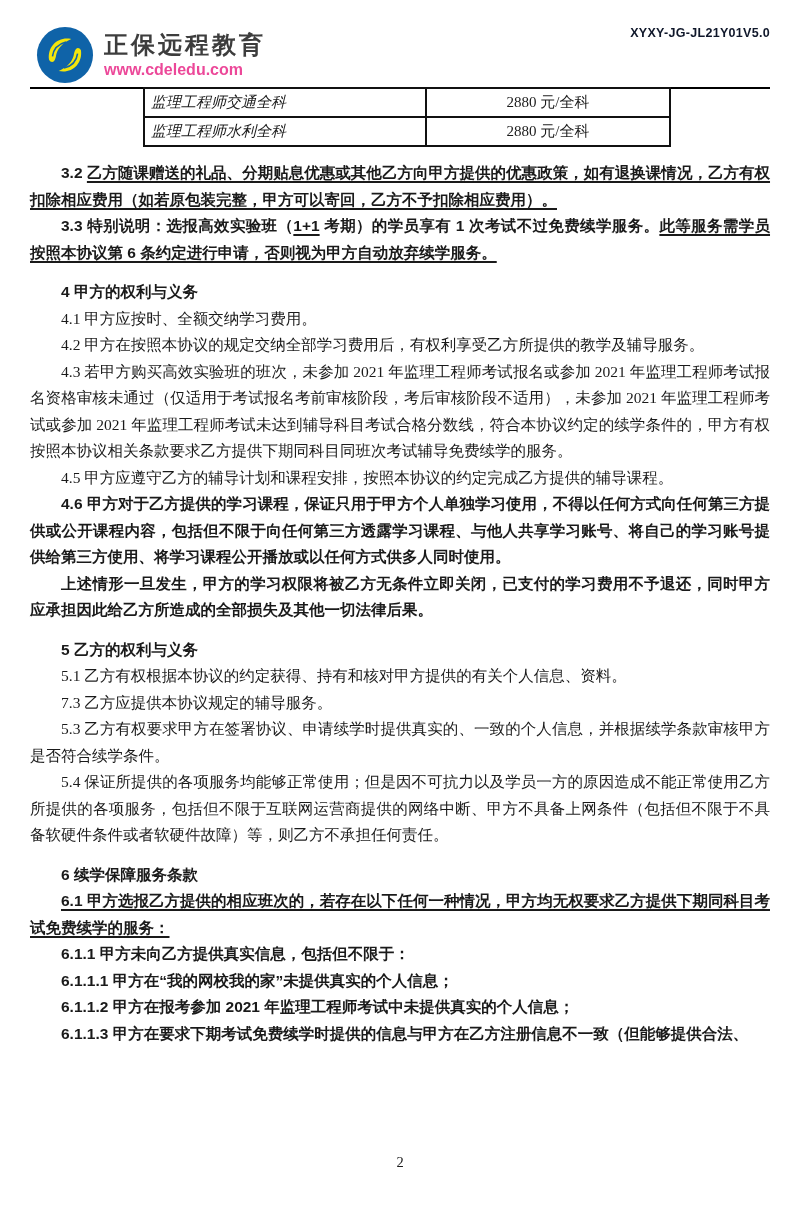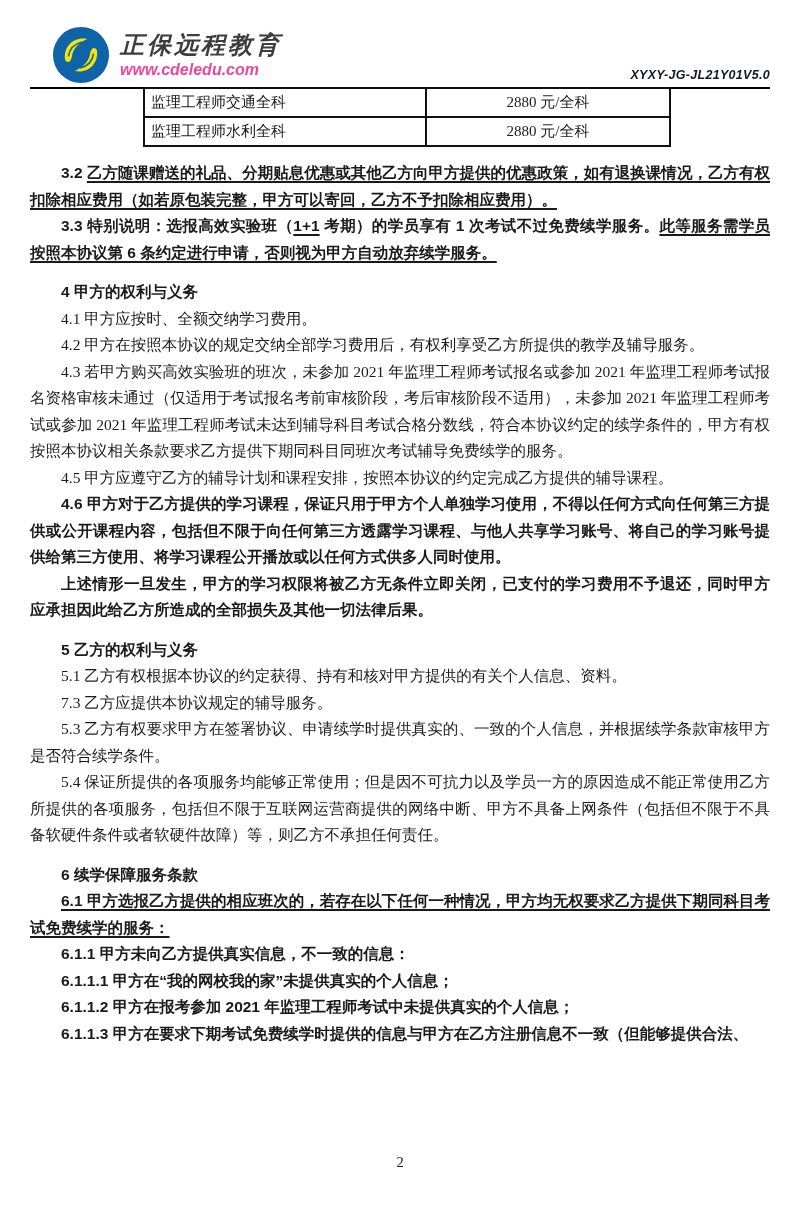--- a/index.html
+++ b/index.html
@@ -6,23 +6,22 @@
   .page{
     position:relative;
     width:800px;height:1211px;
     background:#ffffff;
     font-family:"Liberation Serif",serif;
     color:#1a1a1a;
     overflow:hidden;
   }
   
   .header{
-    display:flex;justify-content:space-between;align-items:flex-end;
-    padding:26px 30px 3px 52px;
-    font-style:italic;
+    display:flex;justify-content:space-between;align-items:flex-start;
+    padding:26px 30px 3px 36px;
   }
   .logo{display:flex;align-items:center;gap:10px;}
   .logo-badge{width:58px;height:58px;flex:0 0 auto;}
   .logo-text{display:flex;flex-direction:column;justify-content:center;}
   .brand-name{
     font-family:"Liberation Sans",sans-serif;
     font-weight:bold;font-size:24px;color:#3d3d3d;
     letter-spacing:3px;line-height:30px;
   }
   .brand-site{
@@ -41,21 +40,21 @@
     margin-left:143px;margin-top:-2px;
     width:528px;table-layout:fixed;
   }
   .price-table td{
     border:2px solid #111;
     height:27px;
     font-size:15px;
     font-family:"Liberation Serif",serif;
     padding:0 6px;
   }
-  .td-course{width:268px;text-align:left;}
+  .td-course{width:268px;text-align:left;font-style:italic;}
   .td-price{text-align:center;border-radius:14px;}
   
   .doc-body{padding:0 30px;margin-top:13px;}
   .doc-body p, .doc-body .heading{
     margin:0;
     font-size:15.5px;
     line-height:26.5px;
     text-align:justify;
     text-indent:2em;
   }
@@ -125,21 +124,21 @@
     <p class="hei">上述情形一旦发生，甲方的学习权限将被乙方无条件立即关闭，已支付的学习费用不予退还，同时甲方应承担因此给乙方所造成的全部损失及其他一切法律后果。</p>
 
     <div class="hei heading">5 乙方的权利与义务</div>
     <p class="song">5.1 乙方有权根据本协议的约定获得、持有和核对甲方提供的有关个人信息、资料。</p>
     <p class="song">7.3 乙方应提供本协议规定的辅导服务。</p>
     <p class="song">5.3 乙方有权要求甲方在签署协议、申请续学时提供真实的、一致的个人信息，并根据续学条款审核甲方是否符合续学条件。</p>
     <p class="song">5.4 保证所提供的各项服务均能够正常使用；但是因不可抗力以及学员一方的原因造成不能正常使用乙方所提供的各项服务，包括但不限于互联网运营商提供的网络中断、甲方不具备上网条件（包括但不限于不具备软硬件条件或者软硬件故障）等，则乙方不承担任何责任。</p>
 
     <div class="hei heading">6 续学保障服务条款</div>
     <p class="hei"><span class="u">6.1 甲方选报乙方提供的相应班次的，若存在以下任何一种情况，甲方均无权要求乙方提供下期同科目考试免费续学的服务：</span></p>
-    <p class="hei">6.1.1 甲方未向乙方提供真实信息，不一致的信息：</p>
+    <p class="hei">6.1.1 甲方未向乙方提供真实信息，包括但不限于：</p>
     <p class="hei">6.1.1.1 甲方在“我的网校我的家”未提供真实的个人信息；</p>
     <p class="hei">6.1.1.2 甲方在报考参加 2021 年监理工程师考试中未提供真实的个人信息；</p>
     <p class="hei">6.1.1.3 甲方在要求下期考试免费续学时提供的信息与甲方在乙方注册信息不一致（但能够提供合法、</p>
 
   </div>
 
   <div class="footer">
     <span>2</span>
   </div>
 

